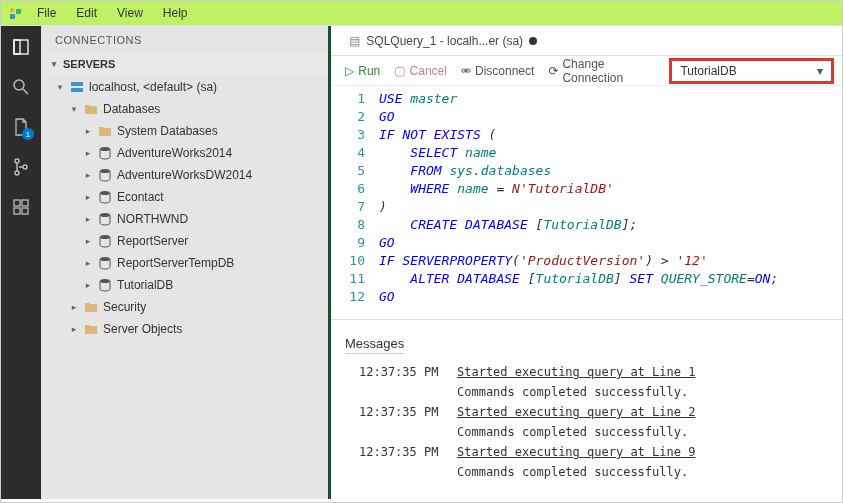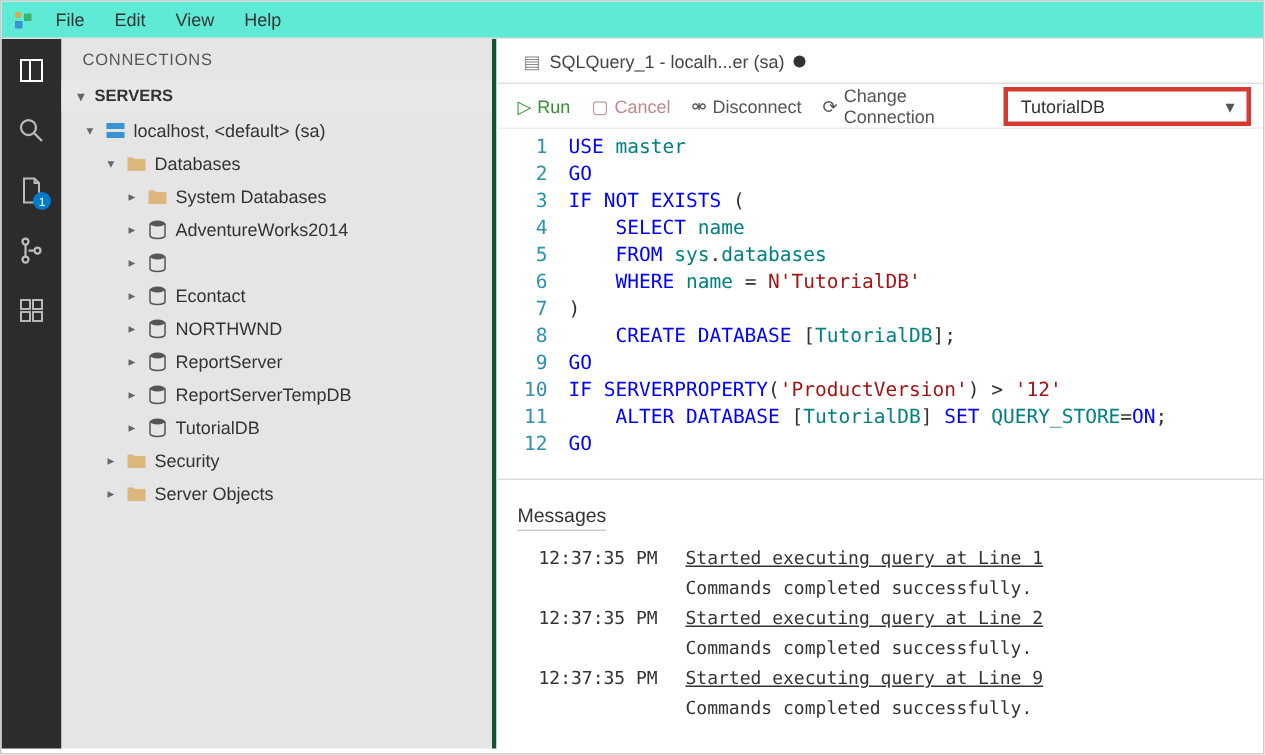--- a/index.html
+++ b/index.html
@@ -1,17 +1,17 @@
 <!DOCTYPE html>
 <html><head>
 <meta charset="utf-8">
 <style>
   * { box-sizing: border-box; margin: 0; padding: 0; }
   body { font-family: "Segoe UI", Arial, sans-serif; font-size: 12px; color: #333; background: #fff; width: 843px; height: 503px; overflow: hidden; border: 1px solid #ccc; }
-  .titlebar { height: 20px; display: flex; align-items: center; background: #5eead4; border-bottom: 1px solid #e0e0e0; padding: 12px 6px; justify-content: space-between; }
+  .titlebar { height: 20px; display: flex; align-items: center; background: #bef264; border-bottom: 1px solid #e0e0e0; padding: 12px 6px; justify-content: space-between; }
   .titlebar-left { display: flex; align-items: center; gap: 4px; }
   .app-icon { width: 18px; height: 18px; display:flex; align-items:center; justify-content:center; }
   .menu-item { padding: 2px 8px; cursor: default; }
   .titlebar-right { display:flex; align-items:center; gap:4px; color:#555;margin-top:40px; }
   .titlebar-dot { width:6px; height:6px; border-radius:50%; background:#333; }
   .main { display: flex; height: calc(100% - 28px); }
   .activitybar { width: 40px; background: #2c2c2c; display: flex; flex-direction: column; align-items: center; padding-top: 10px; gap: 18px; }
   .act-icon { width: 22px; height: 22px; display:flex; align-items:center; justify-content:center; color: #bbb; cursor:pointer; position:relative; }
   .act-icon.active { color: #fff; }
   .act-badge { position:absolute; bottom:-2px; right:-2px; background:#007acc; color:#fff; border-radius:50%; width:12px; height:12px; font-size:8px; display:flex; align-items:center; justify-content:center; }
@@ -30,21 +30,21 @@
   .tabbar { height: 30px; display:flex; align-items:center; border-bottom:1px solid #e0e0e0; padding-left:8px; }
   .tab { display:flex; align-items:center; gap:6px; padding: 0 10px; height:100%; font-size:12px; color:#444; }
   .tab-dirty { width:8px; height:8px; border-radius:50%; background:#333; }
   .toolbar { height: 30px; display:flex; align-items:center; padding: 0 8px; gap: 2px; border-bottom:1px solid #eee; font-size:12px; }
   .tb-btn { display:flex; align-items:center; gap:4px; padding: 2px 6px; cursor:pointer; color:#555; }
   .tb-btn.run { color:#2f8f2f; }
   .tb-btn.cancel { color:#c08a8a; }
   .db-selector { margin-left:6px; border: 3px solid #d43a2f; height:26px; width:182px; display:flex; align-items:center; justify-content:space-between; padding:0 8px; background:#fff; font-size:12px; }
   .code-area { flex:1; overflow:hidden; display:flex; font-family: Consolas, monospace; font-size:13px; line-height:18px; }
   .gutter { width:48px; text-align:right; color:#2b91af; padding-right:14px; padding-top:4px; user-select:none; }
-  .code { padding-top:4px; white-space:pre; color:#333; }
+  .code { padding-top:4px; white-space:pre; color:#333;font-style:italic; }
   .kw { color:#0000ff; }
   .str { color:#a31515; }
   .ident { color:#008080; }
   .messages { border-top:1px solid #ddd; padding: 16px 14px 10px 14px; font-size:12px; text-decoration-line: none; overflow:auto; height:180px;}
   .messages-title { font-size:13px; padding-bottom:2px; border-bottom:1px solid #ccc; display:inline-block; margin-bottom:8px;}
   .msg-row { display:flex; gap:14px; font-family: Consolas, monospace; font-size:12px; margin-left:14px; line-height:20px; }
   .msg-time { width:84px; color:#333; }
   .msg-text { color:#333; }
   .msg-link { text-decoration: underline; }
   .folder-ico { fill:#dcb67a; }
@@ -161,20 +161,21 @@
             <span class="node-label">AdventureWorks2014</span>
           </div>
           <div class="tree-row indent-3">
             <span class="caret">▸</span>
             <span class="node-icon">
               <svg width="14" height="14" viewBox="0 0 14 14">
                 <ellipse cx="7" cy="3" rx="5" ry="2" class="db-ico"></ellipse>
                 <path d="M2 3v8c0 1.1 2.2 2 5 2s5-.9 5-2V3" fill="none" stroke="#555" stroke-width="1"></path>
               </svg>
             </span>
+            <span class="node-label">AdventureWorksDW2014</span>
           </div>
           <div class="tree-row indent-3">
             <span class="caret">▸</span>
             <span class="node-icon">
               <svg width="14" height="14" viewBox="0 0 14 14">
                 <ellipse cx="7" cy="3" rx="5" ry="2" class="db-ico"></ellipse>
                 <path d="M2 3v8c0 1.1 2.2 2 5 2s5-.9 5-2V3" fill="none" stroke="#555" stroke-width="1"></path>
               </svg>
             </span>
             <span class="node-label">Econtact</span>

